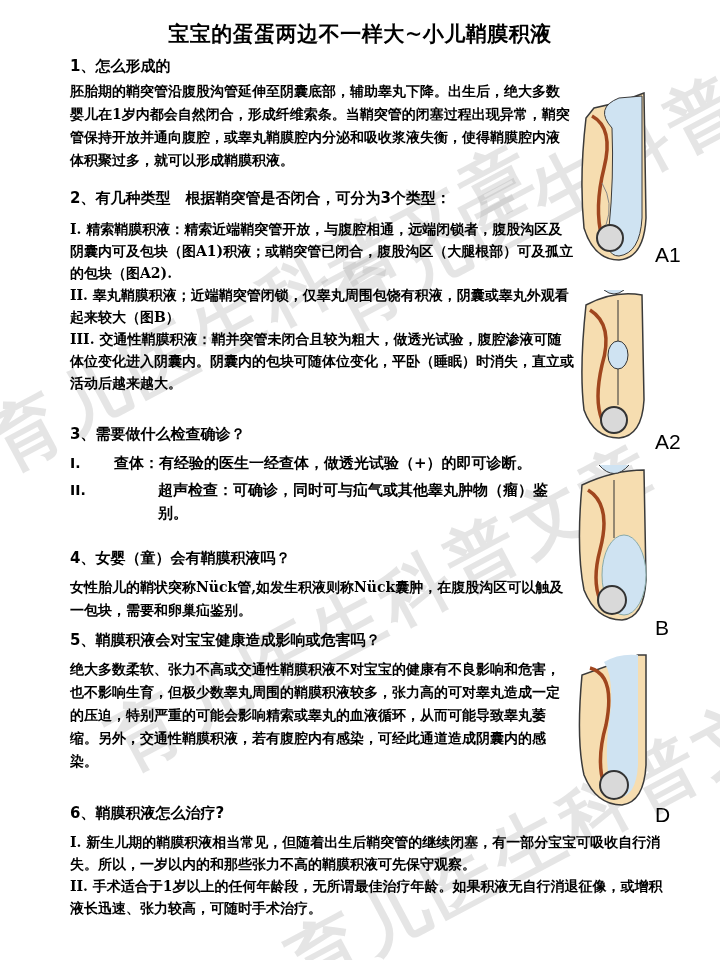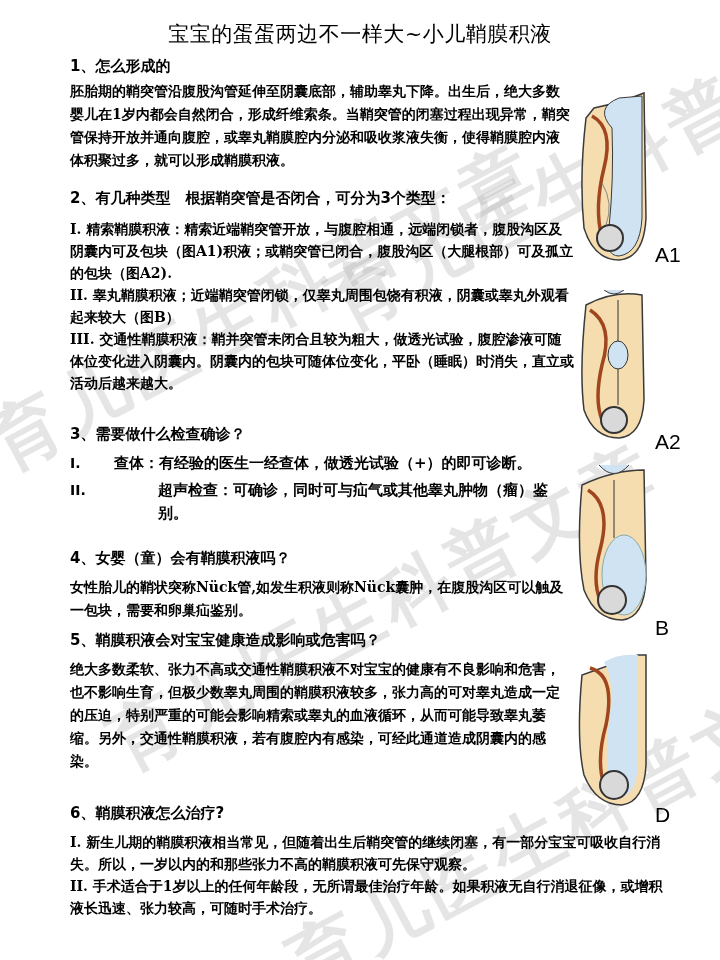--- a/index.html
+++ b/index.html
@@ -7,21 +7,21 @@
     width: 720px; height: 960px; background: #ffffff; position: relative; overflow: hidden;
     font-family: "DejaVu Sans", "Liberation Sans", sans-serif; color: #000;
   }
   .watermark {
     position: absolute; color: rgba(160,160,160,0.28); font-size: 70px; font-weight: bold;
     transform: rotate(-28deg); white-space: nowrap; pointer-events: none; letter-spacing: 6px;
     font-family: "DejaVu Serif", serif;
   }
   .title {
     position: absolute; left: 0; width: 720px; top: 20px; text-align: center;
-    font-size: 21px; font-weight: normal; letter-spacing: 0.5px;
+    font-size: 21px; font-weight: bold; letter-spacing: 0.5px;
     font-family: "DejaVu Serif", serif;
   }
   .block { position: absolute; left: 70px; width: 505px; font-weight: bold; }
   .h { font-size: 15px; line-height: 20px; font-family: "DejaVu Sans", sans-serif; }
   .p { font-size: 14px; line-height: 23px; font-family: "DejaVu Serif", serif; }
   .p.tight { line-height: 22px; }
   .list-row { display: flex; }
   .list-row .num { width: 44px; flex: none; font-size: 14px; line-height: 23px; }
   .list-row .txt { flex: 1; font-size: 15px; line-height: 23px; font-family: "DejaVu Serif", serif; }
   .fig { position: absolute; }

